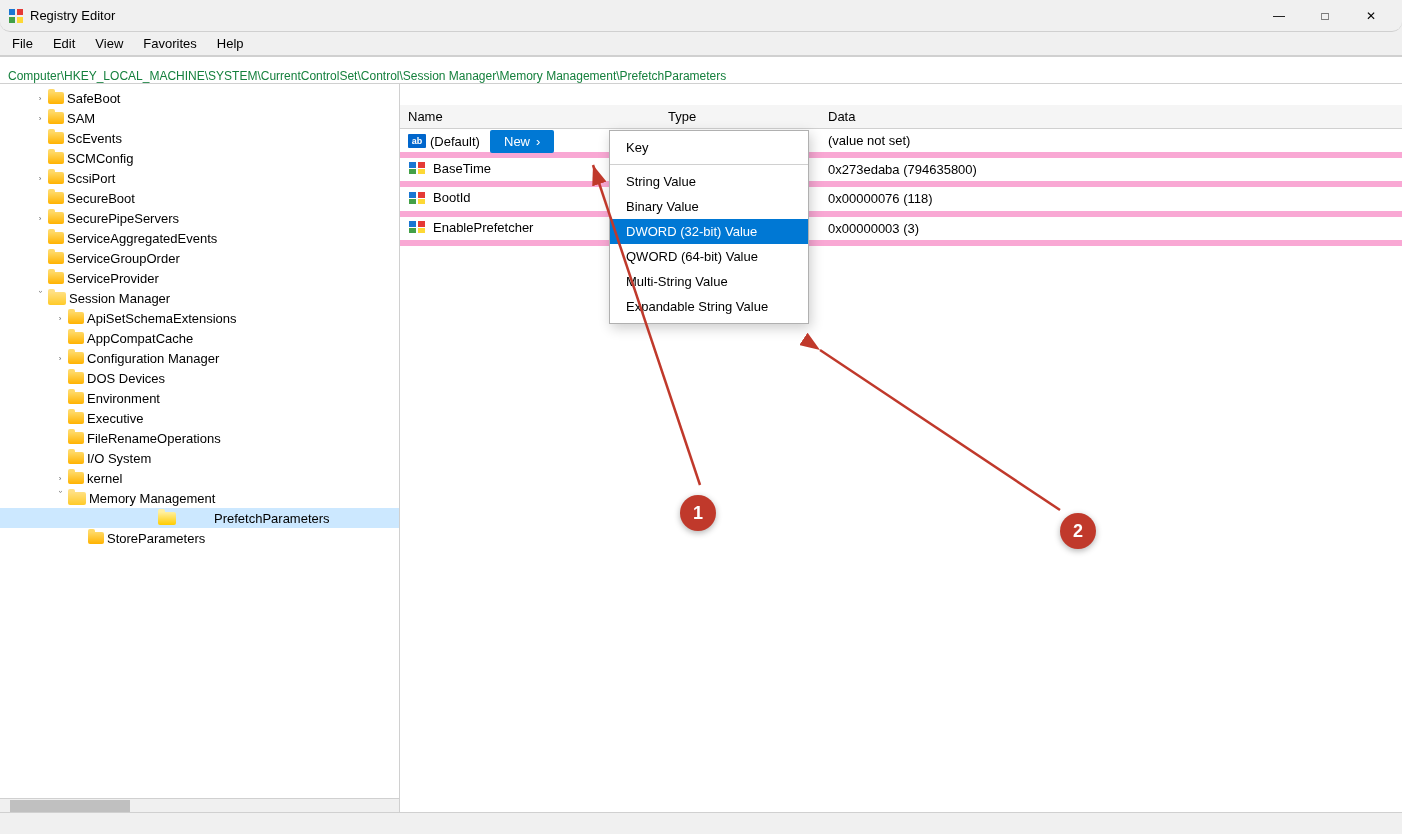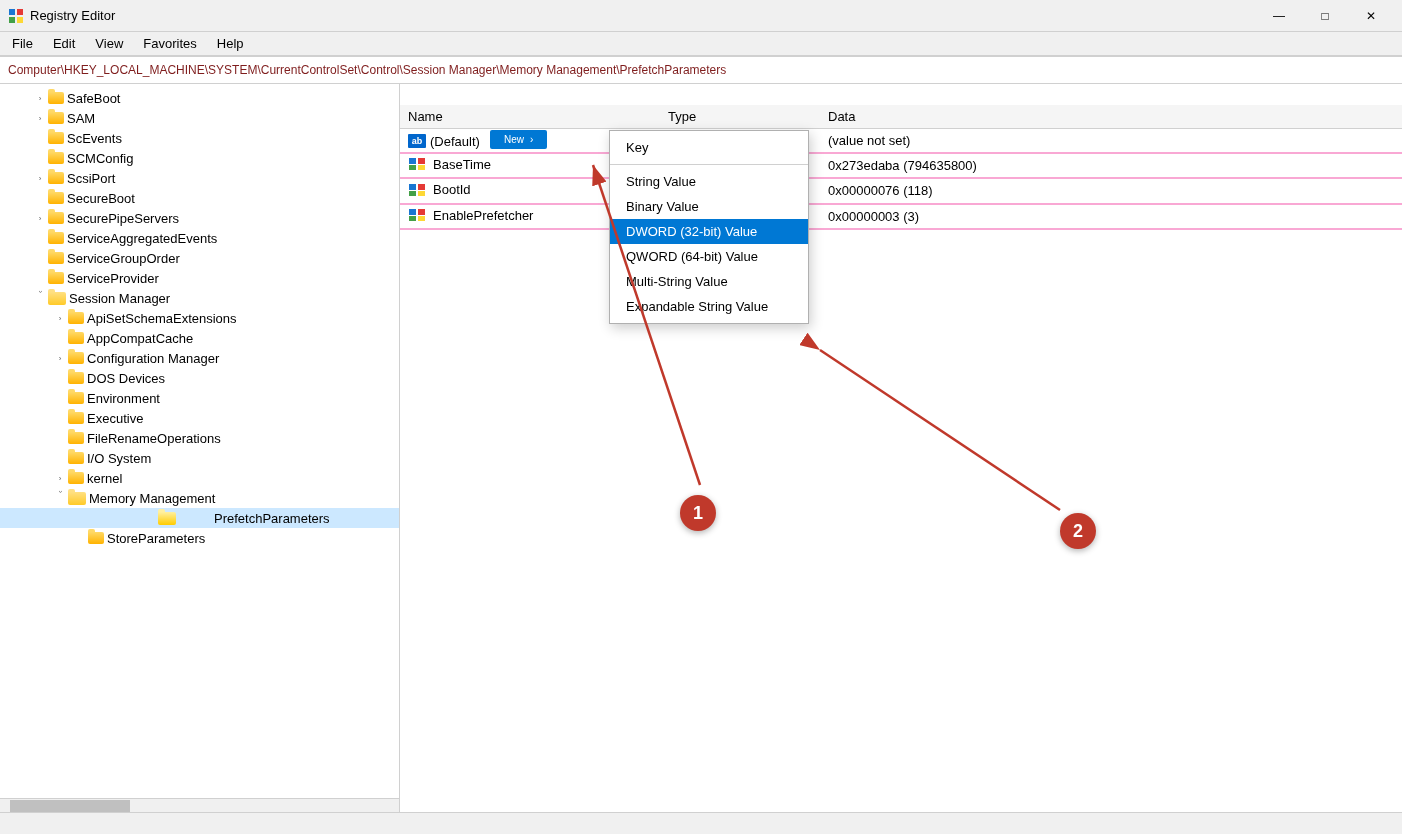--- a/index.html
+++ b/index.html
@@ -7,20 +7,21 @@
 
     
     .title-bar {
       background: #f0f0f0;
       height: 32px;
       display: flex;
       align-items: center;
       padding: 0 8px;
       border-bottom: 1px solid #d0d0d0;
       justify-content: space-between;
+      border-radius: 10px;
     }
     .title-bar-left { display: flex; align-items: center; gap: 6px; }
     .title-bar-controls { display: flex; gap: 0; }
     .title-bar-btn {
       width: 46px; height: 32px;
       border: none; background: transparent;
       cursor: pointer; display: flex; align-items: center; justify-content: center;
       font-size: 12px;
     }
 
@@ -39,24 +40,24 @@
       cursor: pointer;
       border-radius: 2px;
     }
 
     
     .address-bar {
       height: 28px;
       background: #fff;
       border-bottom: 1px solid #d0d0d0;
       display: flex;
-      align-items: flex-end;
-      padding: 6px 8px;
+      align-items: flex-start;
+      padding: 12px 8px;
       font-size: 12px;
-      color: #7f1d1d;
+      color: #15803d;
       border-top: 1px solid #d0d0d0;
     }
 
     
     .main-content {
       display: flex;
       height: calc(834px - 32px - 24px - 28px - 22px);
       background: #fff;
     }
 
@@ -115,21 +116,21 @@
       text-align: left;
       padding: 4px 8px;
       border-bottom: 1px solid #d0d0d0;
       background: #f5f5f5;
       font-weight: normal;
       position: sticky;
       top: 0;
     }
     .reg-table td {
       padding: 3px 8px;
-      border-bottom: 2px solid #f9a8d4;
+      border-bottom: 6px solid #f9a8d4;
     }
 
     .reg-icon {
       display: inline-flex;
       align-items: center;
       gap: 4px;
     }
     .reg-icon-ab {
       background: #0066cc;
       color: white;
@@ -154,21 +155,21 @@
       font-size: 12px;
     }
 
     
     .new-button {
       background: #0078d4;
       color: white;
       border: none;
       padding: 4px 14px;
       cursor: pointer;
-      font-size: 10px;
+      font-size: 13px;
       display: flex;
       align-items: center;
       gap: 6px;
       border-radius: 2px;
       white-space: nowrap;
     }
 
     
     .submenu {
       position: absolute;

